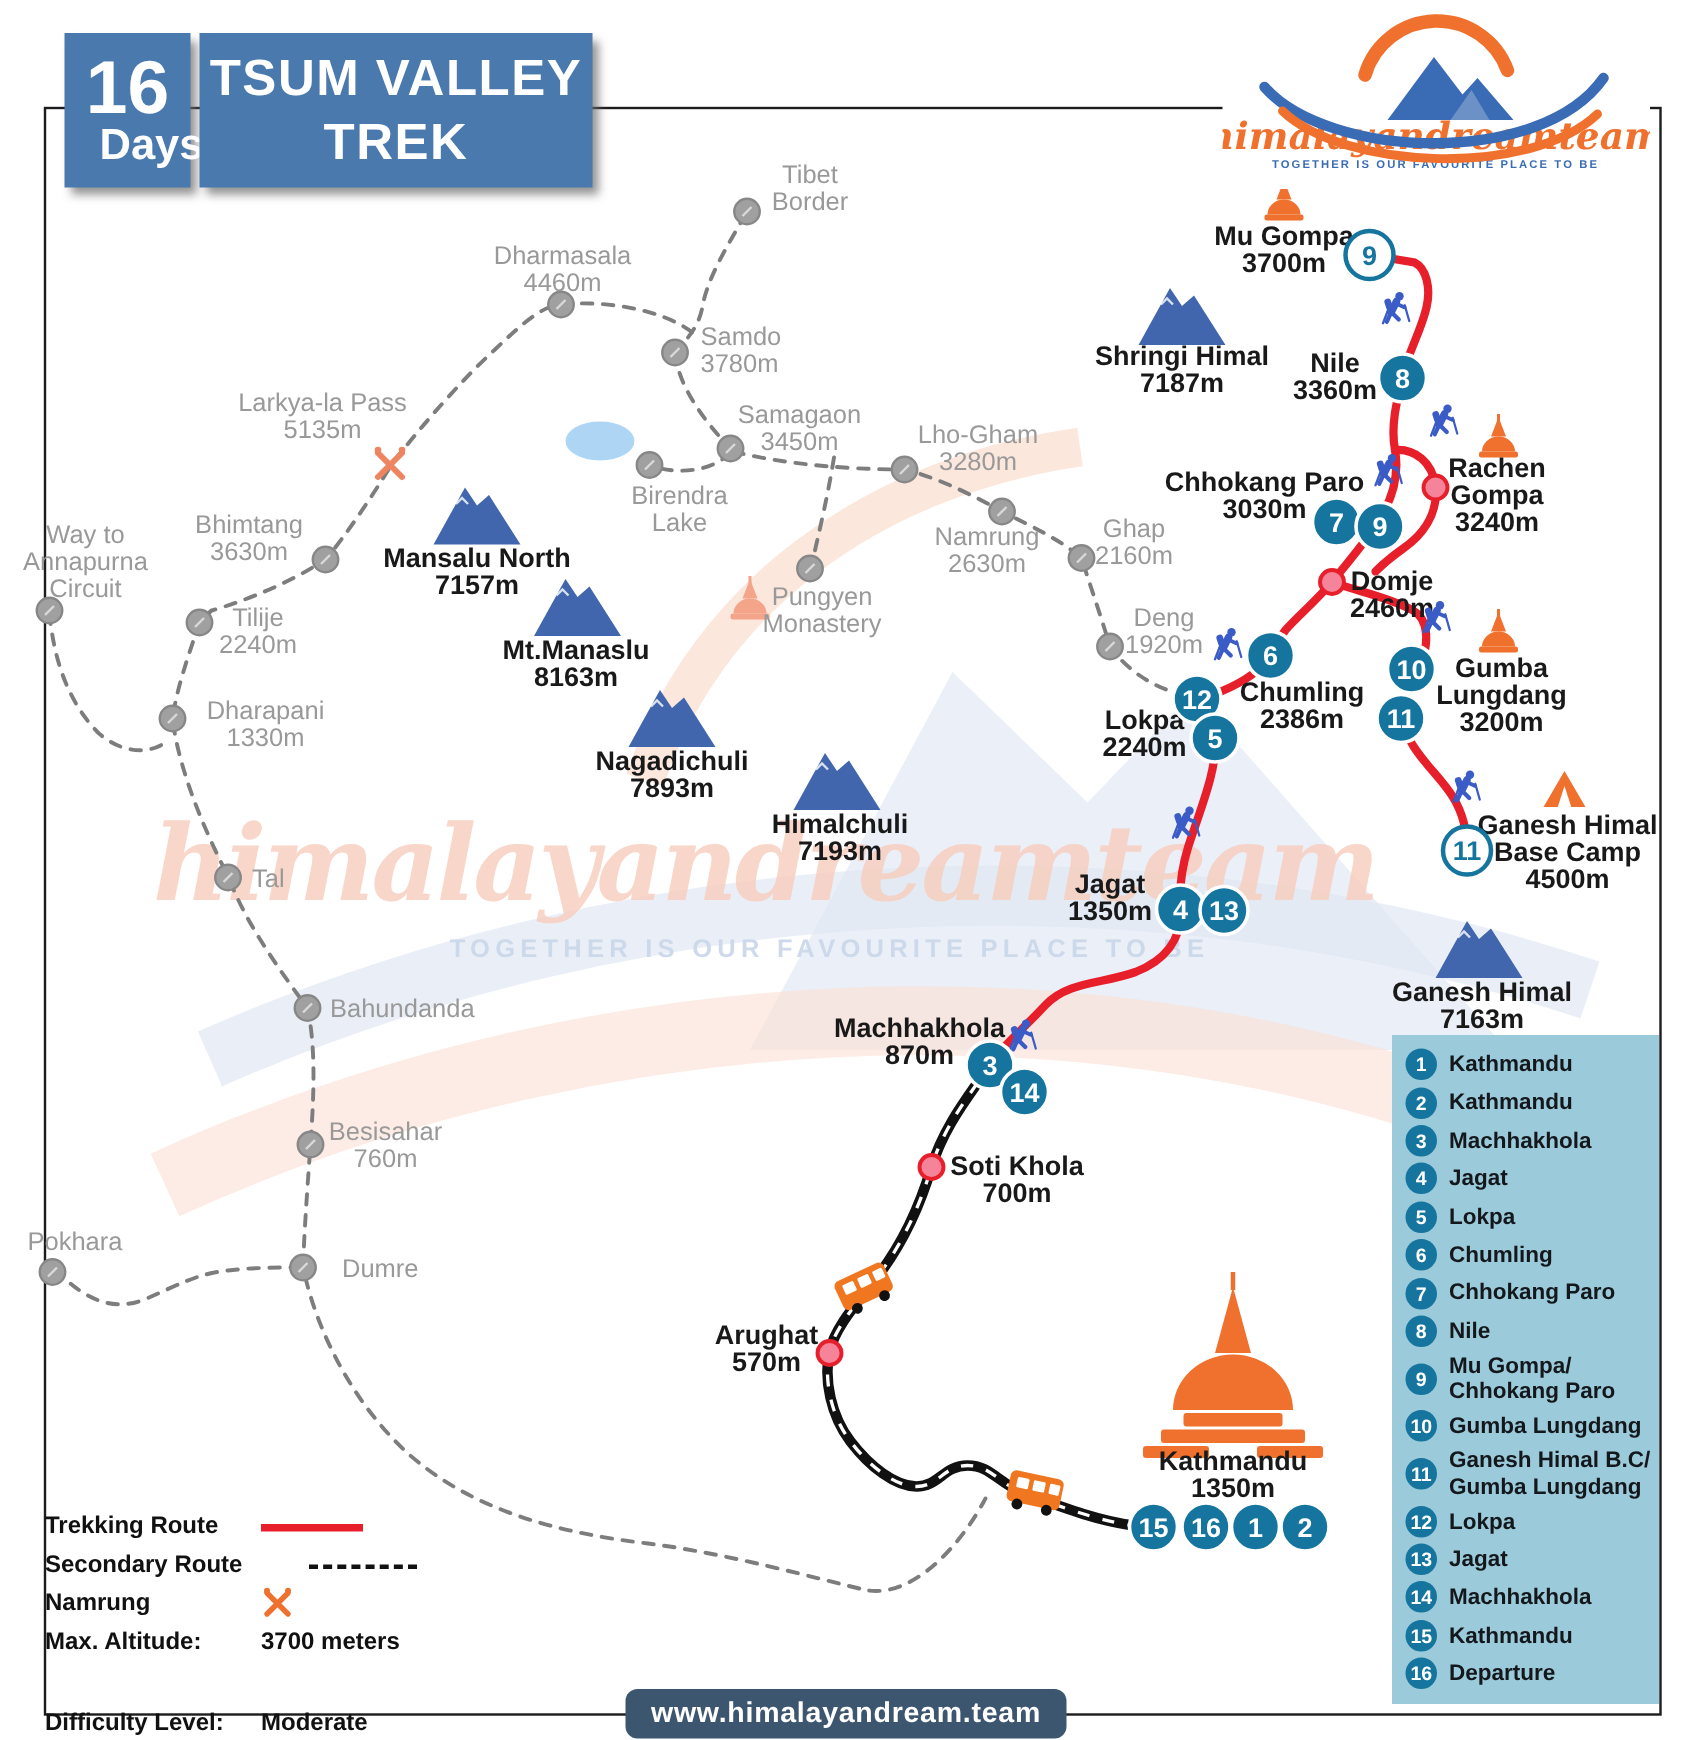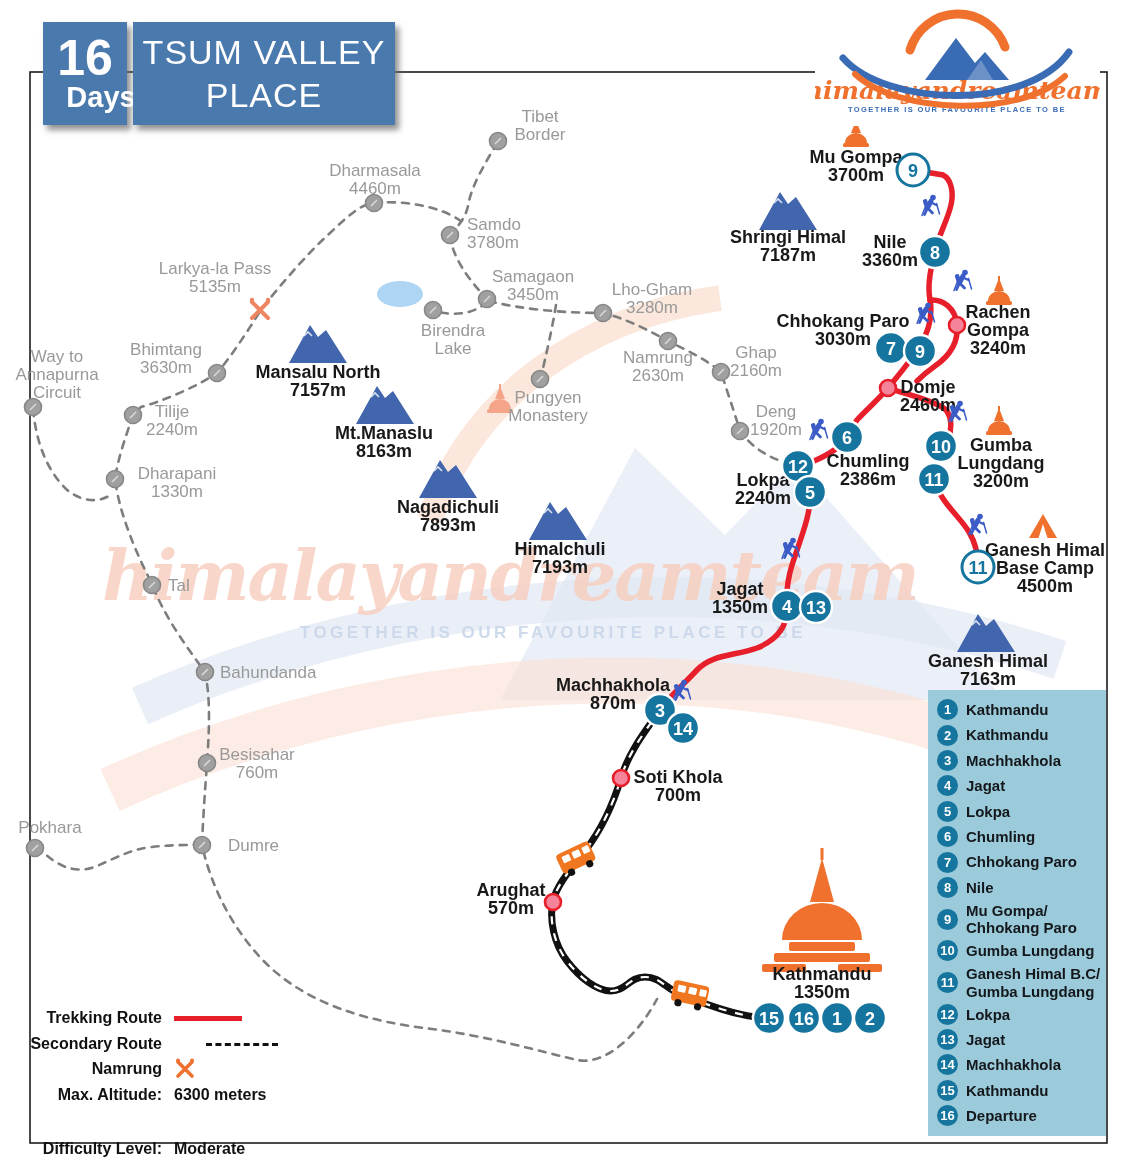--- a/index.html
+++ b/index.html
@@ -7,37 +7,37 @@
          font-family:"Liberation Sans",sans-serif;}
   #map-svg{position:absolute;left:0;top:0;}
 
   
   .badge{position:absolute;background:#4a79ad;color:#fff;display:flex;flex-direction:column;
          align-items:center;justify-content:center;box-shadow:4px 5px 6px rgba(110,110,110,.75);}
   #days-badge{left:43px;top:22px;width:84px;height:103px;}
   #days-badge .num{font-size:50px;font-weight:bold;line-height:.95;}
   #days-badge .word{font-size:29px;font-weight:bold;line-height:1;margin-left:32px;}
   #title-badge{left:133px;top:22px;width:262px;height:103px;}
-  #title-badge .t1,#title-badge .t2{font-size:34px;font-weight:normal;letter-spacing:1px;line-height:1.25;}
+  #title-badge .t1,#title-badge .t2{font-size:34px;font-weight:bold;letter-spacing:1px;line-height:1.25;}
 
   
   #logo{position:absolute;left:815px;top:0;width:285px;height:126px;background:#fff;}
 
   
   #itinerary{position:absolute;left:928px;top:690px;width:178px;height:446px;background:#9bcbda;
              padding:7px 0 0 9px;box-sizing:border-box;}
   .it-row{display:flex;align-items:center;gap:8px;height:25.4px;}
   .it-row.dbl{height:38px;}
   .it-num{width:21px;height:21px;border-radius:50%;background:#15759e;color:#fff;font-size:13px;
           font-weight:bold;display:flex;align-items:center;justify-content:center;flex:0 0 21px;}
   .it-label{font-size:15px;font-weight:bold;color:#14181c;line-height:1.15;}
 
   
   .lg-row{position:absolute;display:flex;align-items:center;gap:12px;height:20px;}
-  .lg-label{width:132px;text-align:right;font-size:16px;font-weight:bold;color:#111;}
+  .lg-label{width:132px;font-size:16px;font-weight:bold;color:#111;}
   .lg-value{font-size:16px;font-weight:bold;color:#111;}
   .lg-red{width:68px;height:5px;background:#e71f2b;}
   .lg-dash{width:72px;height:0;border-top:3px dashed #111;}
 
   
   #footer-pill{position:absolute;left:417px;top:1126px;width:294px;height:33px;background:#3d5670;
                border-radius:8px;color:#fff;font-size:19px;font-weight:bold;display:flex;
                align-items:center;justify-content:center;letter-spacing:.5px;}
 </style>
 </head>
@@ -449,21 +449,21 @@
         <text x="870" y="1024.5" text-anchor="middle" font-family="'Liberation Sans',sans-serif" font-size="18" font-weight="bold" fill="#fff">2</text>
       </g>
     </svg>
 
   <div class="badge" id="days-badge">
     <div class="num">16</div>
     <div class="word">Days</div>
   </div>
   <div class="badge" id="title-badge">
     <div class="t1">TSUM VALLEY</div>
-    <div class="t2">PLACE</div>
+    <div class="t2">TREK</div>
   </div>
 
   <div id="logo">
     <svg width="285" height="126" viewBox="0 0 285 126">
       <path d="M95,50 A50,50 0 0 1 190,47" fill="none" stroke="#f0712d" stroke-width="9" stroke-linecap="round"></path>
       <polygon points="110,80 141,38 160,63 170,52 194,80" fill="#3a6cb5"></polygon>
       <polygon points="152,80 166,60 178,80" fill="#fff" opacity=".25"></polygon>
       <text x="142" y="99" text-anchor="middle" font-family="'DejaVu Serif',serif" font-style="italic" font-weight="bold" font-size="25" fill="#f0712d" id="logo-name">himalayandreamteam</text>
       <text x="142" y="112" text-anchor="middle" font-family="'Liberation Sans',sans-serif" font-weight="bold" font-size="7.5" letter-spacing="1.4" fill="#3a6cb5" id="logo-tagline">TOGETHER IS OUR FAVOURITE PLACE TO BE</text>
       <path d="M28,58 C70,106 212,112 254,52" fill="none" stroke="#3a6cb5" stroke-width="7" stroke-linecap="round"></path>
@@ -549,20 +549,23 @@
   <div class="lg-row" style="left:30px;top:1059px;">
     <div class="lg-label">Namrung</div>
     <svg width="22" height="22" viewBox="-11 -11 22 22">
       <path d="M-7,7 L7,-7 M-7,-7 L7,7" stroke="#ef7130" stroke-width="3.6" stroke-linecap="round"></path>
       <circle cx="-7" cy="-8.5" r="2" fill="#ef7130"></circle>
         <circle cx="7" cy="-8.5" r="2" fill="#ef7130"></circle>
     </svg>
   </div>
   <div class="lg-row" style="left:30px;top:1085px;">
     <div class="lg-label">Max. Altitude:</div>
-    <div class="lg-value">6300 meters</div>
+    <div class="lg-value">3700 meters</div>
   </div>
   <div class="lg-row" style="left:30px;top:1111px;margin-top:28px;">
     <div class="lg-label">Difficulty Level:</div>
     <div class="lg-value">Moderate</div>
   </div>
 
+  <div id="footer-pill">
+    <span>www.himalayandream.team</span>
+  </div>
 </div>
 
 </body></html>

